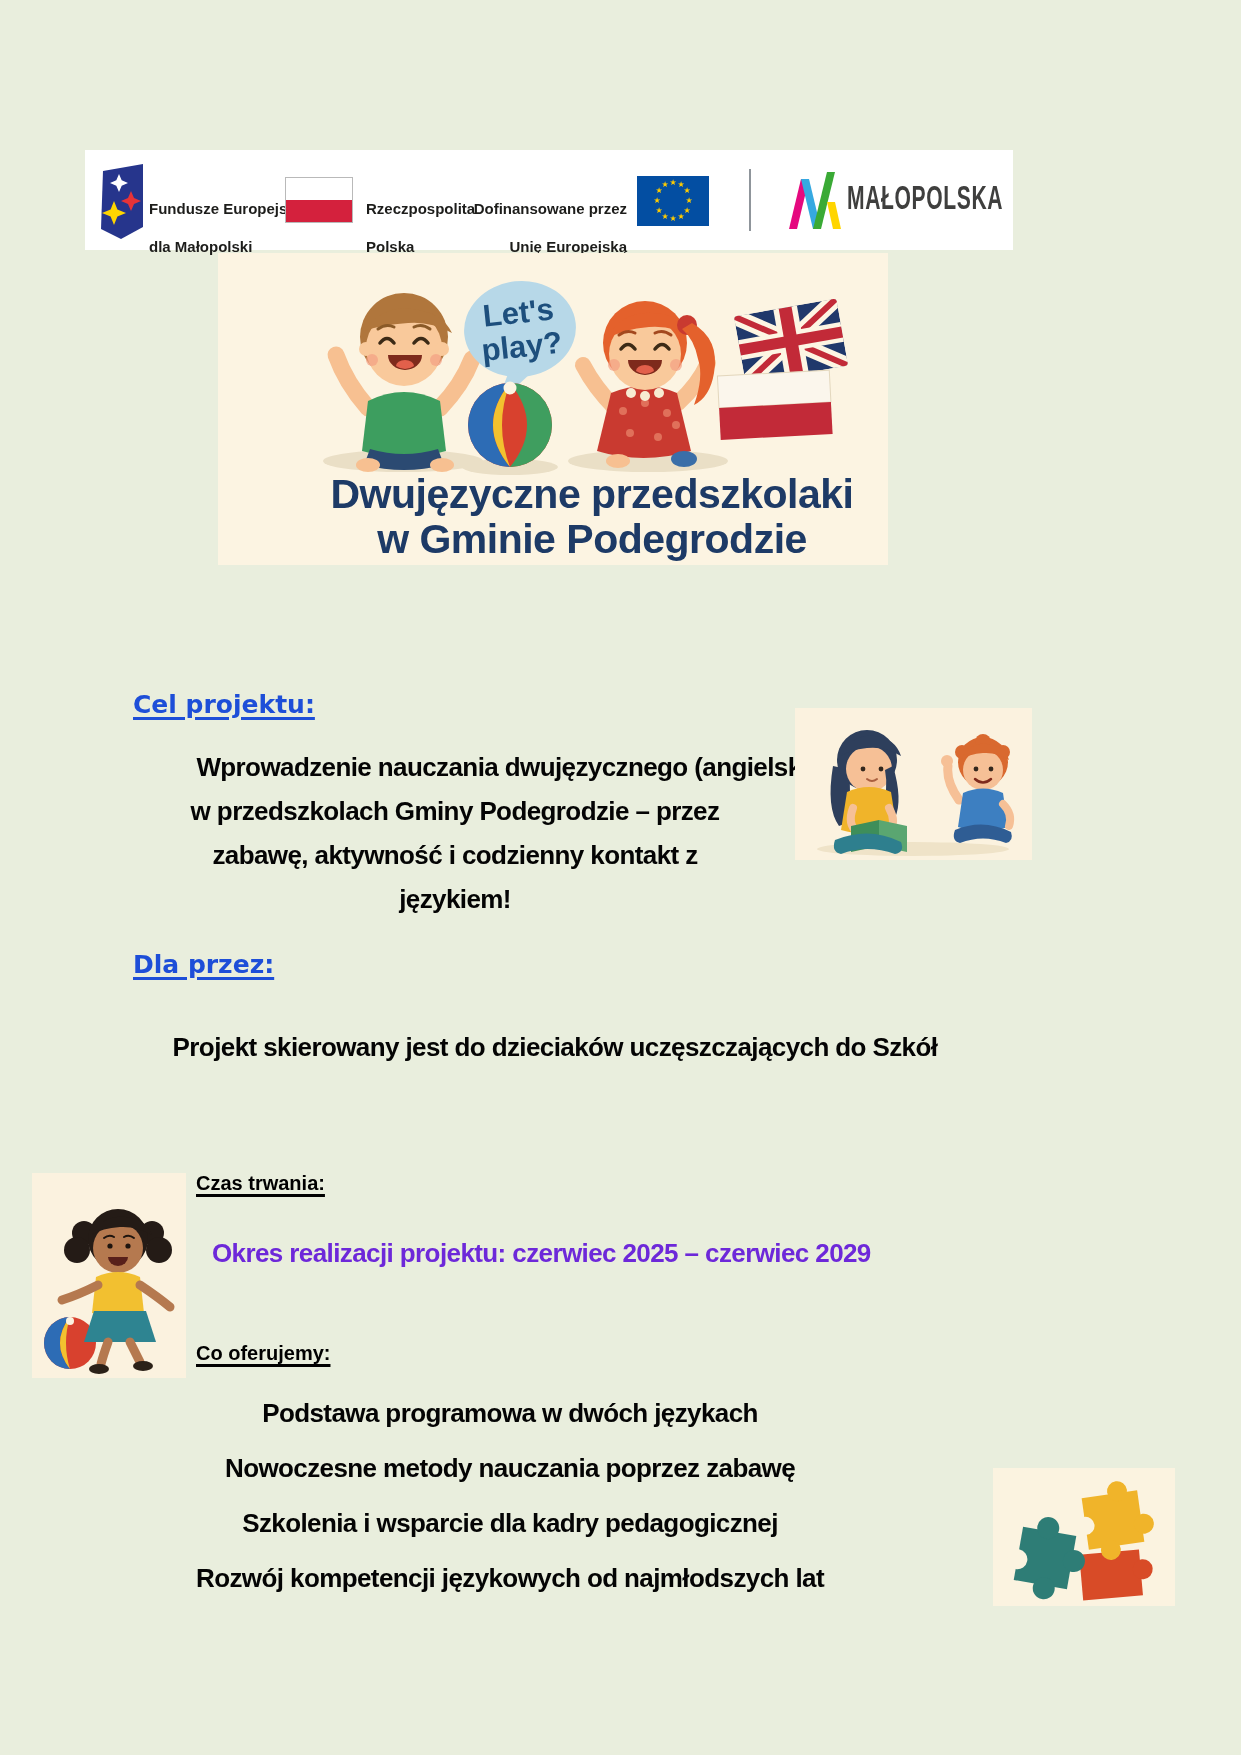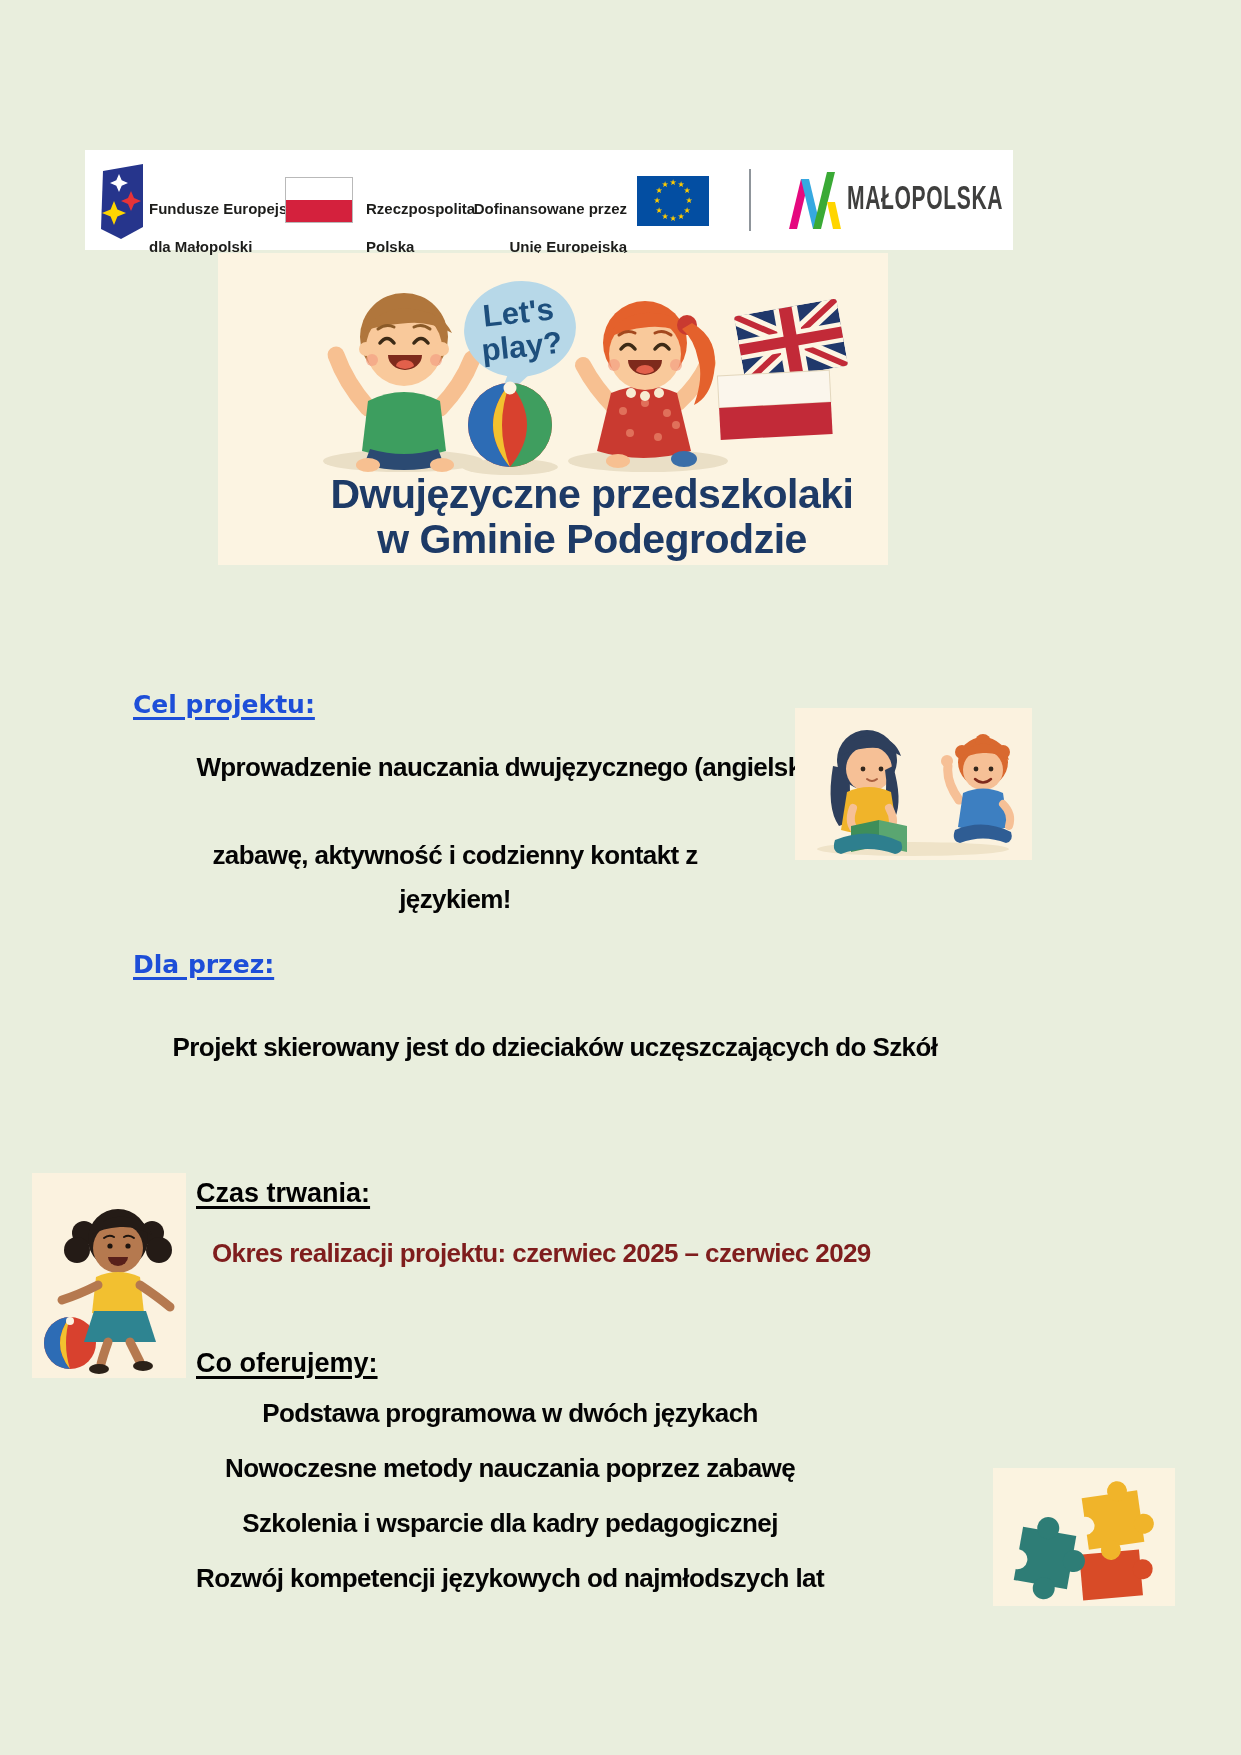--- a/index.html
+++ b/index.html
@@ -22,25 +22,25 @@
   .banner{position:absolute;left:218px;top:253px;width:670px;height:312px;background:#fcf4e2;}
   .banner-title{position:absolute;left:0;top:219px;width:100%;text-align:center;
                 font-weight:bold;font-size:41px;line-height:45px;color:#1d3a66;letter-spacing:-0.5px;padding-left:39px;}
   .bubble-txt{font-family:"Liberation Sans",sans-serif;font-weight:bold;font-size:31px;
               fill:#1d4f7d;text-anchor:middle;}
   .eustar{font-family:"DejaVu Sans",sans-serif;font-size:8px;fill:#ffcc00;text-anchor:middle;}
 
   
   .hU{position:absolute;font-family:"DejaVu Sans",sans-serif;font-size:25px;font-weight:bold;color:#1d4ed8;
       text-decoration:underline;text-decoration-thickness:2.5px;text-underline-offset:4px;white-space:nowrap;}
-  .hU2{position:absolute;font-family:"Liberation Sans",sans-serif;font-size:27px;font-weight:bold;color:#000;
-      text-decoration:underline;text-decoration-thickness:2.5px;text-underline-offset:4px;white-space:nowrap;margin-top:6px;}
+  .hU2{position:absolute;font-family:"Liberation Sans",sans-serif;font-size:20px;font-weight:bold;color:#000;
+      text-decoration:underline;text-decoration-thickness:2.5px;text-underline-offset:4px;white-space:nowrap;}
   .bodyline{position:absolute;font-size:26px;font-weight:bold;color:#040404;
             letter-spacing:-0.6px;text-align:center;white-space:nowrap;}
-  .bodyline-left{position:absolute;font-size:26px;font-weight:bold;color:#7f1d1d;
+  .bodyline-left{position:absolute;font-size:26px;font-weight:bold;color:#6d28d9;
             letter-spacing:-0.6px;white-space:nowrap;}
 
   .ill{display:block;}
 </style>
 </head>
 <body>
 
 <div class="page">
 
   <div class="header-band">
@@ -197,20 +197,21 @@
 
     <div class="banner-title">
       <div>Dwujęzyczne przedszkolaki</div>
       <div>w Gminie Podegrodzie</div>
     </div>
   </div>
 
   <div class="hU" style="left:133px;top:690px;">Cel projektu:</div>
 
   <div class="bodyline" style="left:130px;top:752px;width:852px;">Wprowadzenie nauczania dwujęzycznego (angielski  + polski)</div>
+  <div class="bodyline" style="left:130px;top:796px;width:650px;">w przedszkolach Gminy Podegrodzie – przez</div>
   <div class="bodyline" style="left:130px;top:884px;width:650px;">językiem!</div>
   <div class="bodyline" style="left:130px;top:840px;width:650px;">zabawę, aktywność i codzienny kontakt z</div>
 
   <svg class="abs ill" style="left:795px;top:708px;" width="237" height="152" viewBox="0 0 237 152">
     <rect width="237" height="152" fill="#fbf2df"></rect>
     <ellipse cx="118" cy="141" rx="96" ry="7" fill="#efe3c8"></ellipse>
 
     <g>
       <path d="M38,58 q-7,42 6,60 l16,-6 q-8,-28 -4,-50 z" fill="#2e3f5c"></path>
       <circle cx="72" cy="52" r="30" fill="#2e3f5c"></circle>

